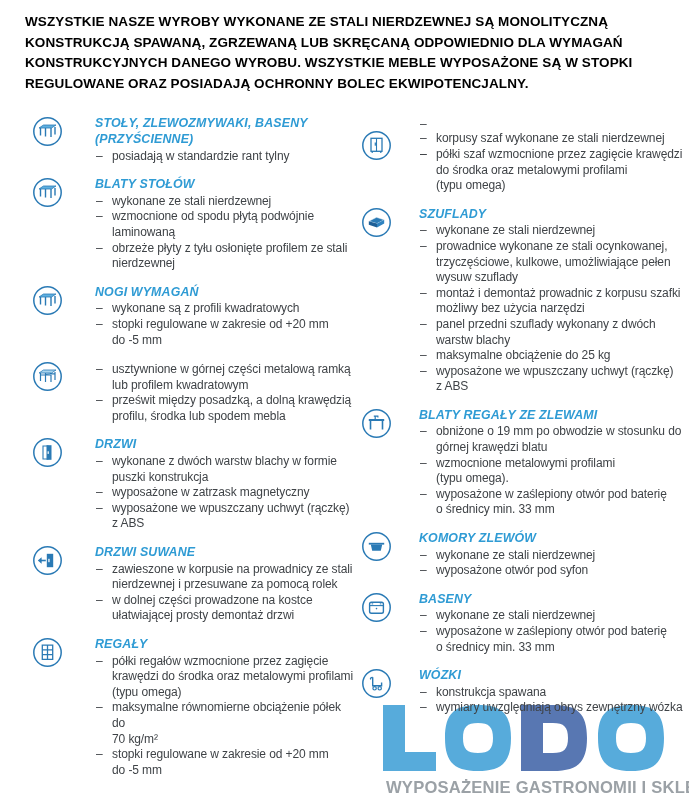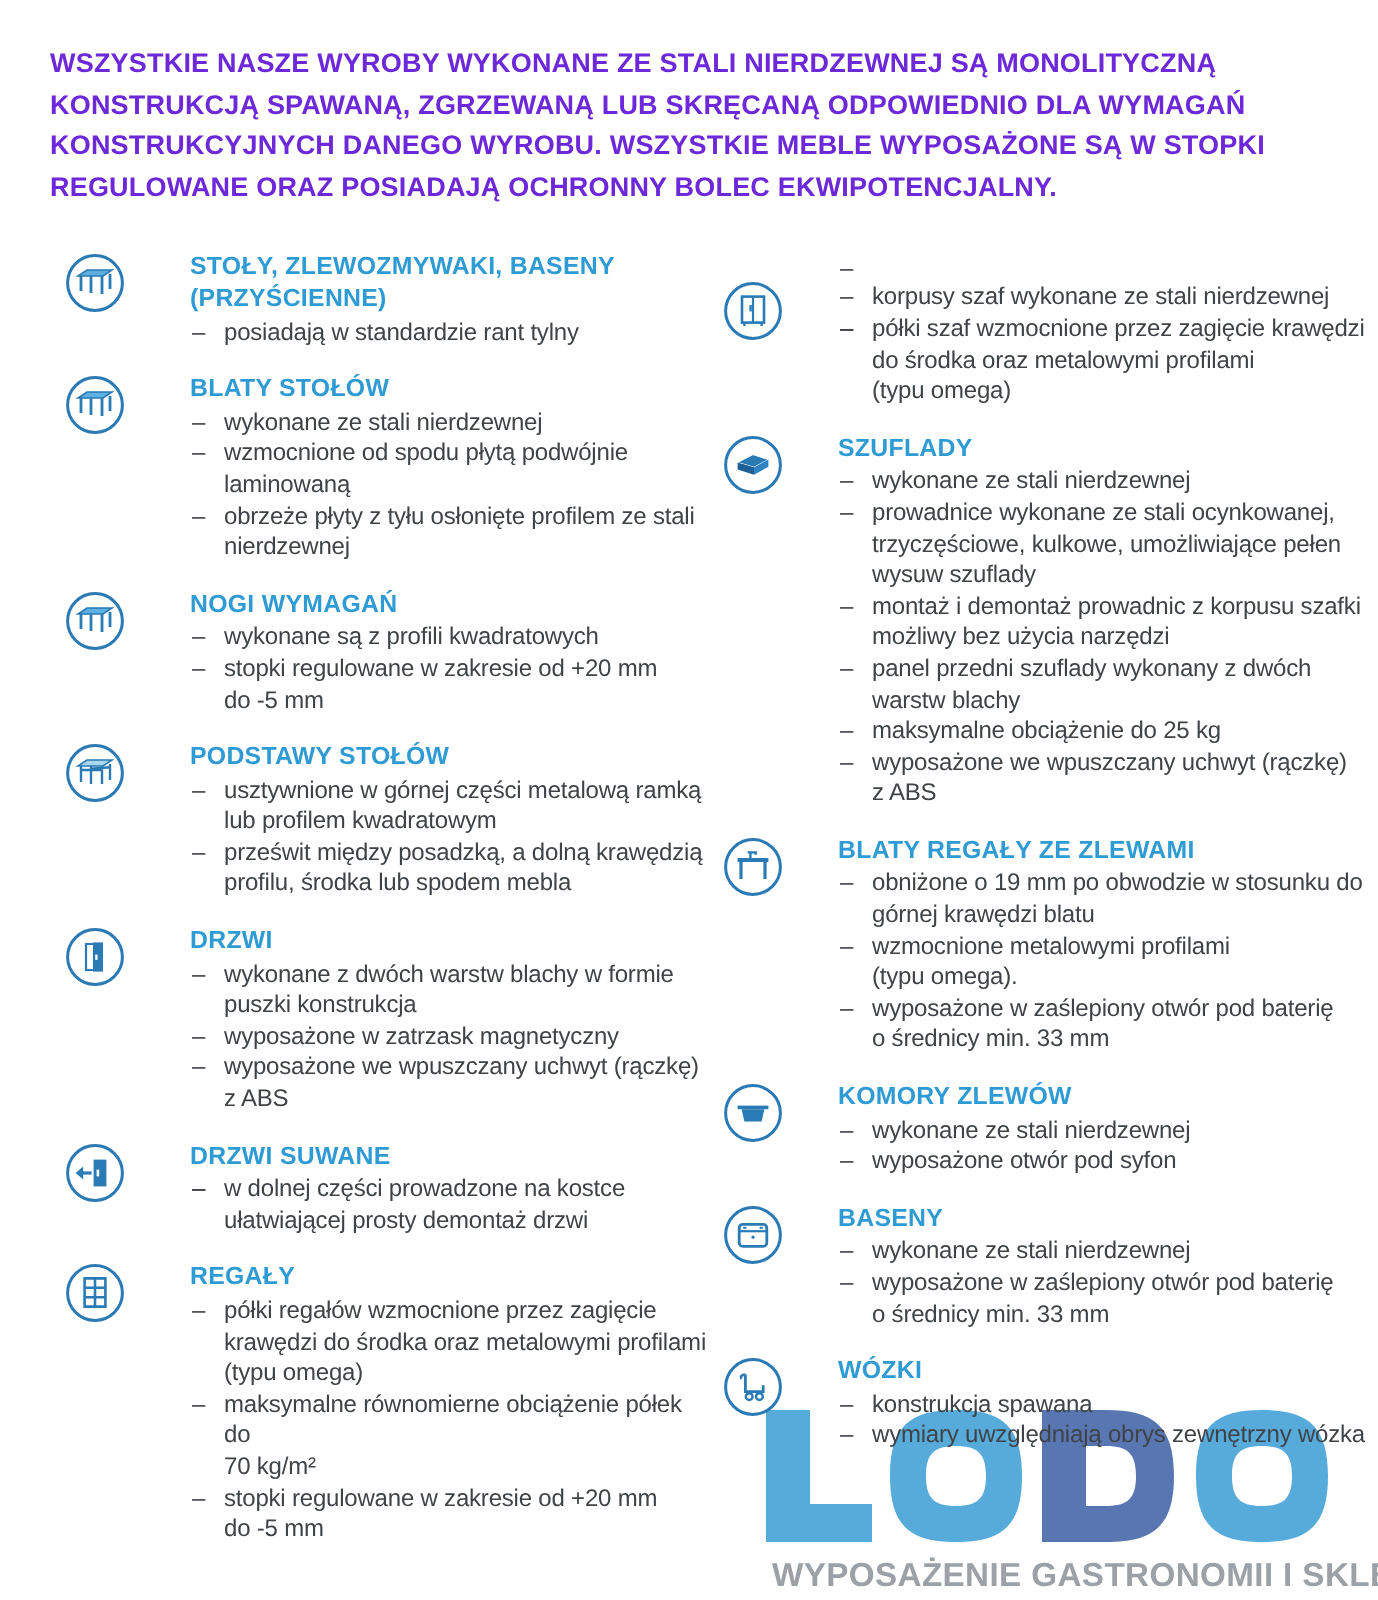--- a/index.html
+++ b/index.html
@@ -3,37 +3,37 @@
 <meta charset="utf-8">
 <style>
   html,body{margin:0;padding:0}
   body{
     width:689px;height:800px;background:#ffffff;overflow:hidden;position:relative;
     font-family:"Liberation Sans",sans-serif;
     -webkit-font-smoothing:antialiased;
   }
   .content{position:relative;z-index:1}
   .intro{
-    margin:22px 24px 0 25px;width:642px;
-    color:#6d28d9;font-weight:bold;font-size:13.5px;line-height:20.6px;
+    margin:12px 24px 0 25px;width:642px;
+    color:#000000;font-weight:bold;font-size:13.5px;line-height:20.6px;
     letter-spacing:0.1px;white-space:pre-line;
   }
   .columns{display:flex;margin:22px 0 0 25px}
   .col{flex:none}
   .col-left{width:332px}
   .col-right{width:330px}
   .section{display:flex;margin-bottom:13px}
   .col-left .section:nth-child(4){margin-top:13px}
   .icon-wrap{flex:none;width:70px;padding-top:0}
   .col-right .icon-wrap{width:62px}
   .icon-wrap svg{width:31px;height:31px;margin-left:7px;display:block}
   .col-right .icon-wrap svg{margin-left:4px}
   .sec-body{flex:1;min-width:0}
   .sec-title{
-    color:#2f9bd4;font-weight:bold;font-size:12.4px;line-height:15.6px;letter-spacing:0.15px;
+    color:#2f9bd4;font-weight:bold;font-size:12.4px;line-height:15.6px;letter-spacing:0.15px;font-style:italic;
   }
   .items{margin-top:1px}
   .bullet-item{
     position:relative;padding-left:17px;
     font-size:12px;line-height:15.6px;color:#3f4347;letter-spacing:-0.1px;
   }
   .li-text{white-space:pre-line}
   .dash{position:absolute;left:1px;top:0;color:#3f4347}
   .logo{position:absolute;left:381px;top:704px;width:292px;height:70px;z-index:0;opacity:0.93}
   .tagline{
@@ -104,21 +104,20 @@
         </div>
         <div class="section">
           <div class="icon-wrap">
             <svg viewBox="0 0 31 31">
               <circle cx="15.5" cy="15.5" r="13.7" fill="none" stroke="#2a7ab5" stroke-width="1.5"></circle>
               <path d="M7 12 L11.5 9 H24 L19.5 12 Z" fill="#a9d5ee" stroke="#2a7ab5" stroke-width="0.8"></path>
               <path d="M8.5 12 V20 M13.5 12 V21 M19 12 V21 M23 11 V19 M8.5 14 H19 M13.5 13.4 L23 12.6" stroke="#2a7ab5" stroke-width="1.2" fill="none"></path>
             </svg>
           </div>
           <div class="sec-body">
-            <div class="sec-title">PODSTAWY STOŁÓW</div>
             <div class="items">
               <div class="bullet-item"><span class="dash">–</span><span class="li-text">usztywnione w górnej części  metalową ramką
 lub profilem kwadratowym</span></div>
               <div class="bullet-item"><span class="dash">–</span><span class="li-text">prześwit między posadzką, a dolną krawędzią
 profilu, środka lub spodem mebla</span></div>
             </div>
           </div>
         </div>
         <div class="section">
           <div class="icon-wrap">
@@ -146,21 +145,22 @@
               <circle cx="15.5" cy="15.5" r="13.7" fill="none" stroke="#2a7ab5" stroke-width="1.5"></circle>
               <rect x="14.8" y="8.8" width="6.4" height="13.4" fill="#2a7ab5"></rect>
               <rect x="16.3" y="13.8" width="1.3" height="3.4" fill="#fff"></rect>
               <path d="M13.8 15.5 H8.6" stroke="#2a7ab5" stroke-width="1.6" fill="none"></path>
               <path d="M9.6 12.2 L5.8 15.5 L9.6 18.8 Z" fill="#2a7ab5"></path>
             </svg>
           </div>
           <div class="sec-body">
             <div class="sec-title">DRZWI SUWANE</div>
             <div class="items">
-              <div class="bullet-item"><span class="dash">–</span></div>
+              <div class="bullet-item"><span class="dash">–</span><span class="li-text">zawieszone w korpusie na prowadnicy ze stali
+nierdzewnej i przesuwane za pomocą rolek</span></div>
               <div class="bullet-item"><span class="dash">–</span><span class="li-text">w dolnej części prowadzone na kostce
 ułatwiającej prosty demontaż drzwi</span></div>
             </div>
           </div>
         </div>
         <div class="section">
           <div class="icon-wrap">
             <svg viewBox="0 0 31 31">
               <circle cx="15.5" cy="15.5" r="13.7" fill="none" stroke="#2a7ab5" stroke-width="1.5"></circle>
               <path d="M10.3 7.5 V23 M15.5 7.5 V22.5 M20.7 7.5 V23 M10.3 8.2 H20.7 M10.3 12.9 H20.7 M10.3 17.6 H20.7 M10.3 22.3 H20.7" stroke="#2a7ab5" stroke-width="1.3" fill="none"></path>

